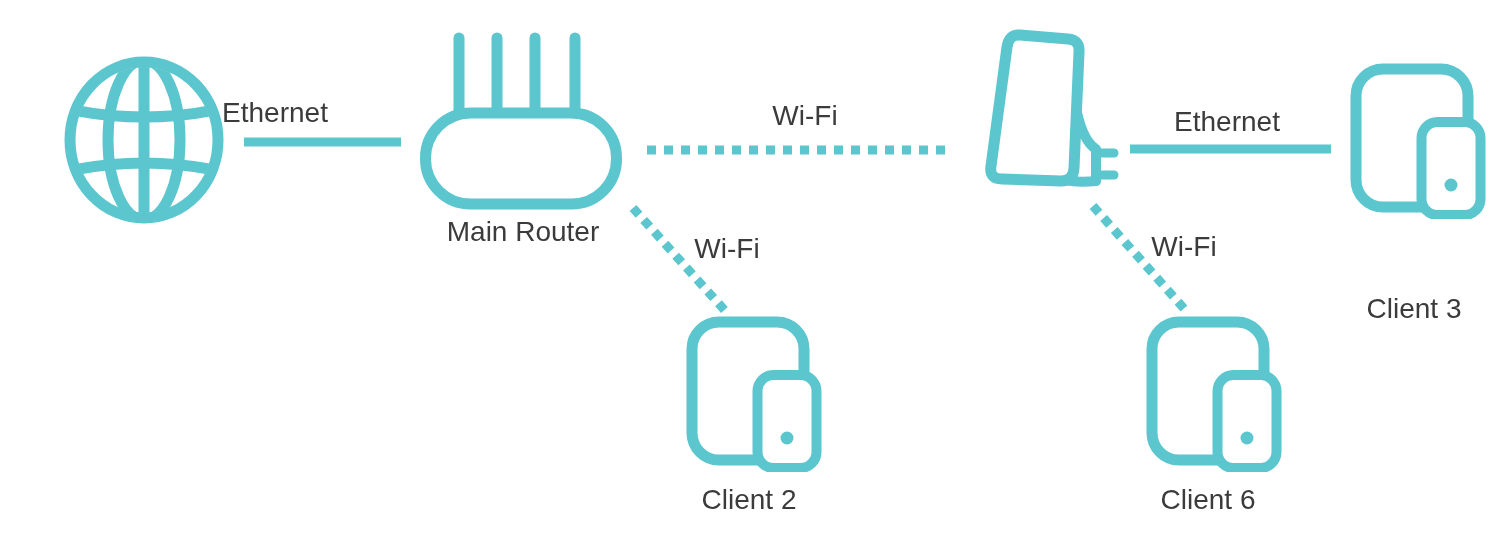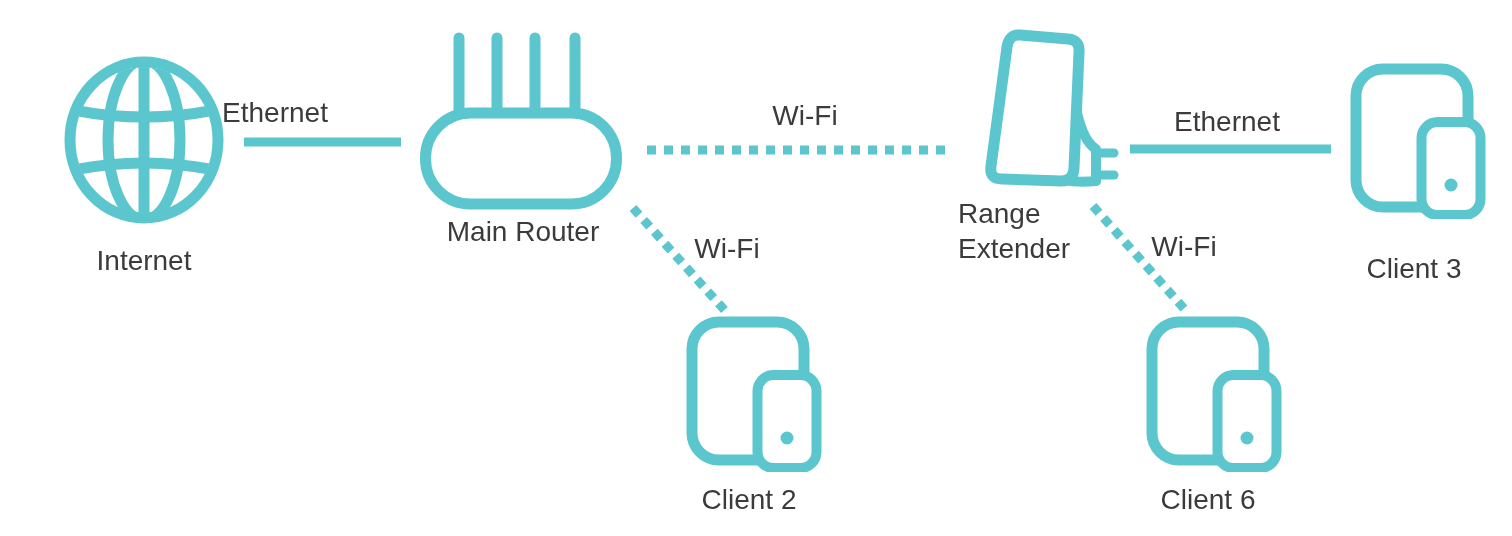--- a/index.html
+++ b/index.html
@@ -37,20 +37,21 @@
     transform: translate(-50%, -50%);
     line-height: 35px;
   }
   .lbl.left-align {
     transform: translate(0, -50%);
     text-align: left;
   }
   .lbl.center-multi {
     transform: translate(-50%, -50%);
     text-align: center;
+    margin-top: 40px;
   }
   
   .globe        { left: 62px;   top: 54px;  width: 164px; height: 172px; }
   .router       { left: 420px;  top: 30px;  width: 202px; height: 180px; }
   .extender     { left: 975px;  top: 25px;  width: 148px; height: 182px; }
   .client-1     { left: 686px;  top: 316px; width: 136px; height: 156px; }
   .client-2     { left: 1146px; top: 316px; width: 136px; height: 156px; }
   .client-3     { left: 1350px; top: 63px;  width: 136px; height: 156px; }
   
   .lbl-internet  { left: 144px;  top: 260px; }
@@ -123,32 +124,27 @@
     <rect x="71.5" y="59" width="59" height="93" rx="16" stroke="currentColor" stroke-width="10" fill="#FFFFFF"></rect>
     <circle cx="101" cy="122" r="6.5" fill="currentColor"></circle>
   </svg>
 
   <svg class="icon client-3" viewBox="0 0 136 156">
     <rect x="6" y="6" width="112" height="138" rx="27" stroke="currentColor" stroke-width="11" fill="none"></rect>
     <rect x="71.5" y="59" width="59" height="93" rx="16" stroke="currentColor" stroke-width="10" fill="#FFFFFF"></rect>
     <circle cx="101" cy="122" r="6.5" fill="currentColor"></circle>
   </svg>
 
-  <div class="lbl lbl-internet">Internet</div>
 
   <div class="lbl lbl-eth1">Ethernet</div>
 
   <div class="lbl lbl-router">Main Router</div>
 
   <div class="lbl lbl-wifi-top">Wi-Fi</div>
 
-  <div class="lbl lbl-extender left-align">
-    <div>Range</div>
-    <div>Extender</div>
-  </div>
 
   <div class="lbl lbl-eth2">Ethernet</div>
 
   <div class="lbl lbl-wifi-d1">Wi-Fi</div>
 
   <div class="lbl lbl-wifi-d2">Wi-Fi</div>
 
   <div class="lbl lbl-client1">Client 2</div>
 
   <div class="lbl lbl-client2">Client 6</div>

